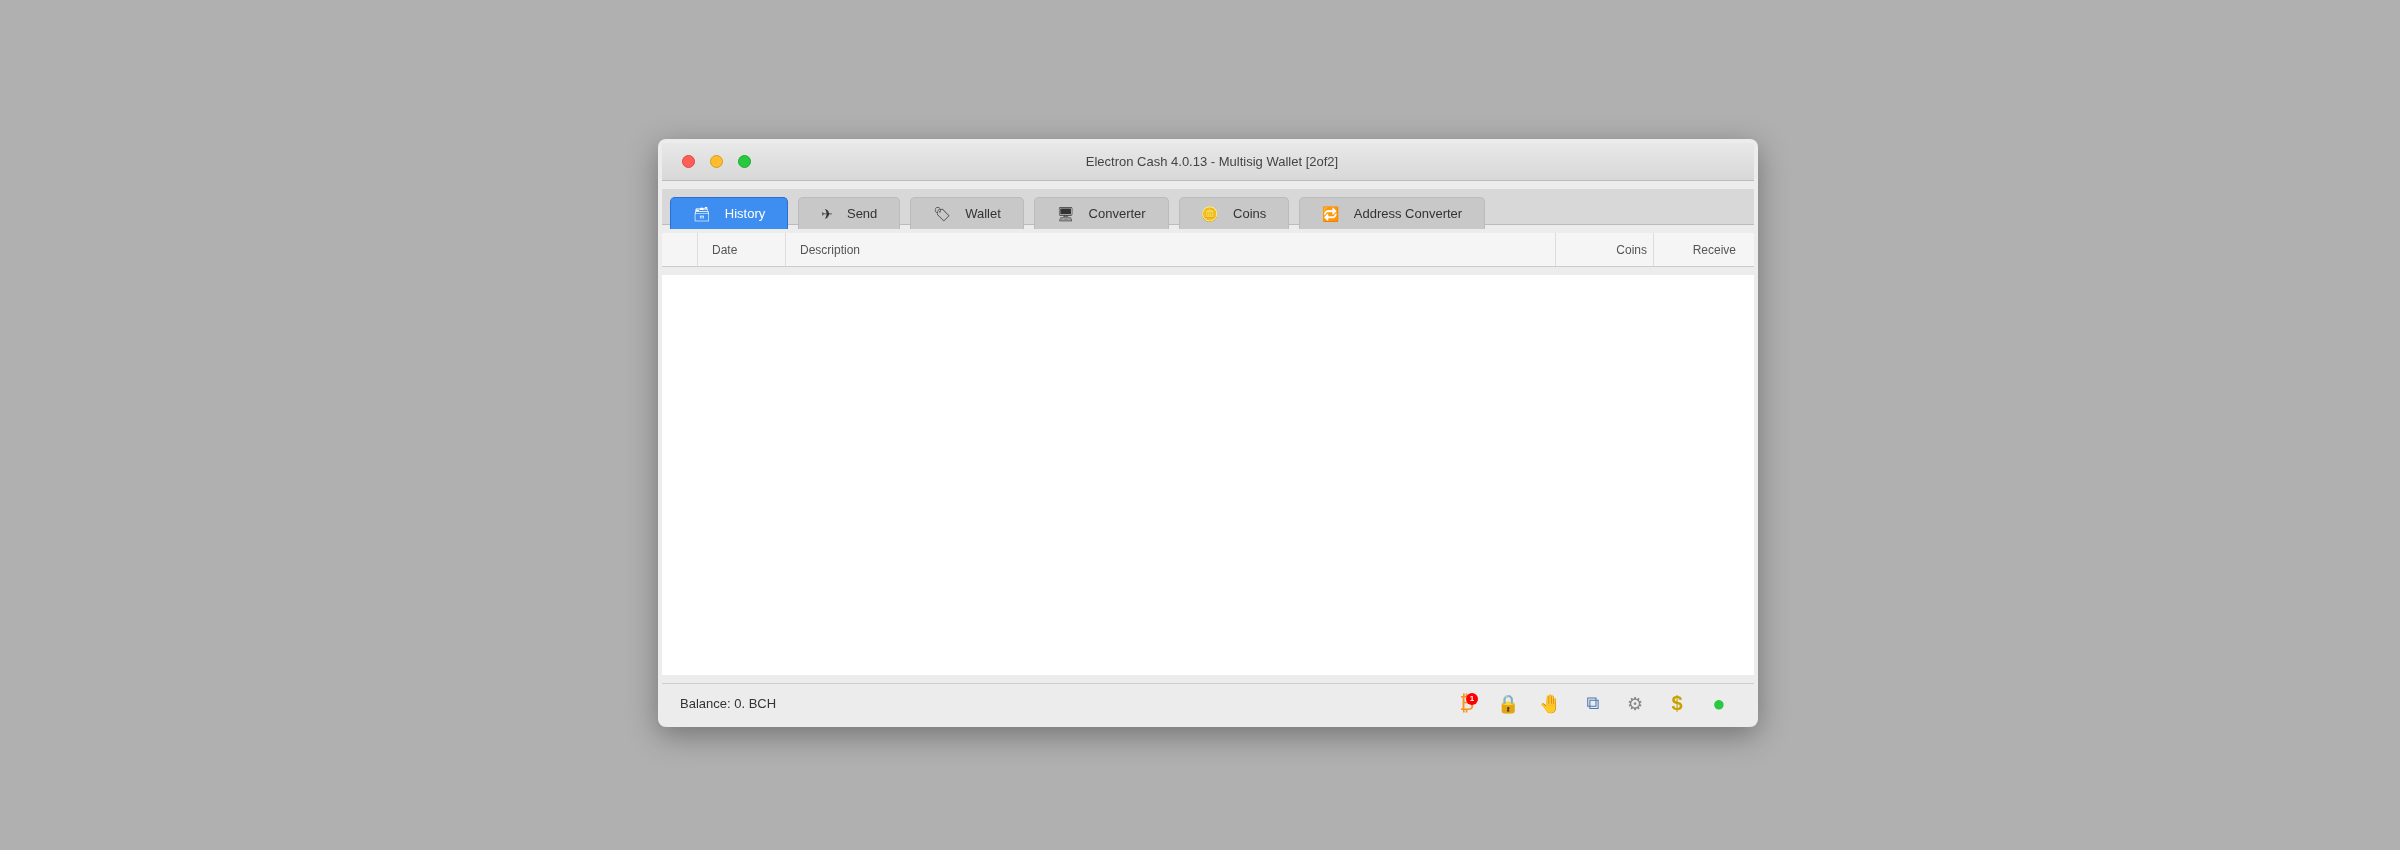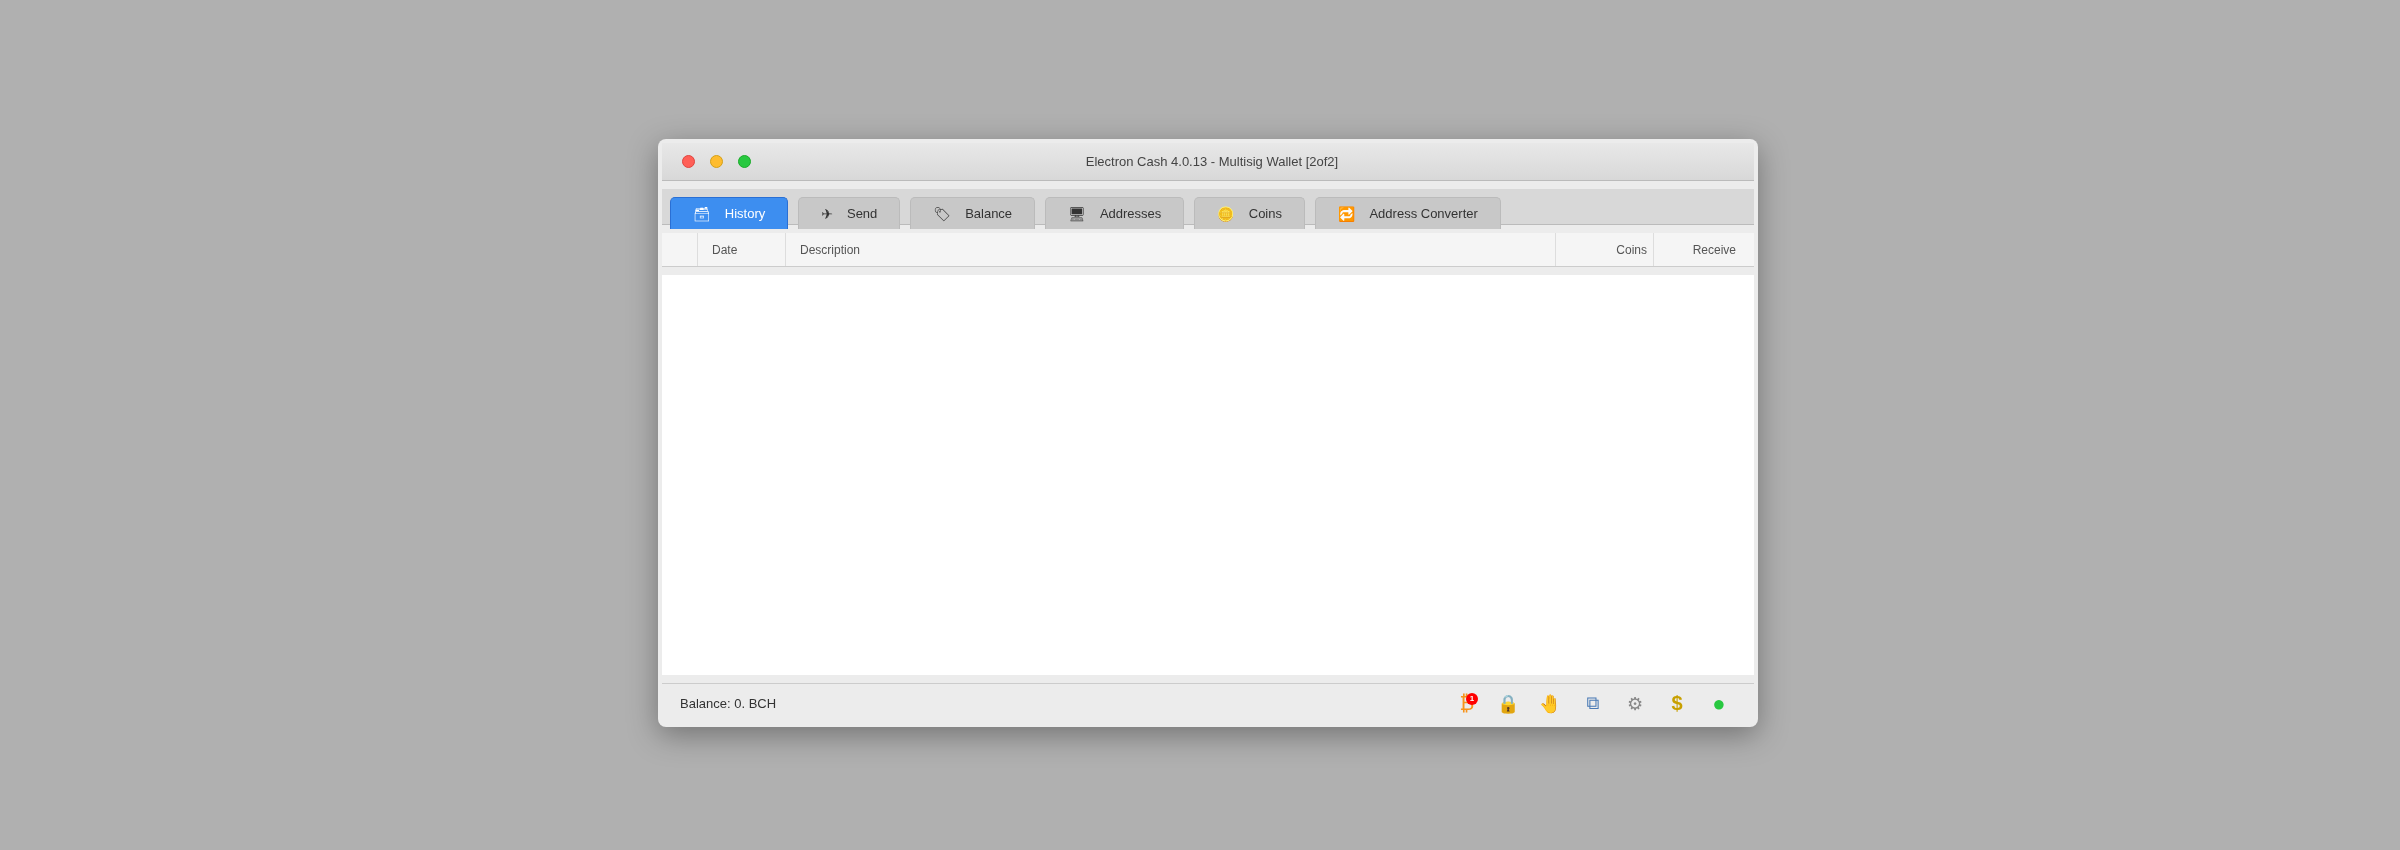--- a/index.html
+++ b/index.html
@@ -202,25 +202,25 @@
     <div class="tab active">
       <span class="tab-icon">🗃</span>
       <span>History</span>
     </div>
     <div class="tab">
       <span class="tab-icon">✈</span>
       <span>Send</span>
     </div>
     <div class="tab">
       <span class="tab-icon">🏷</span>
-      <span>Balance</span>
+      <span>Wallet</span>
     </div>
     <div class="tab">
       <span class="tab-icon">🖥</span>
-      <span>Addresses</span>
+      <span>Converter</span>
     </div>
     <div class="tab">
       <span class="tab-icon">🪙</span>
       <span>Coins</span>
     </div>
     <div class="tab">
       <span class="tab-icon">🔁</span>
       <span>Address Converter</span>
     </div>
   </div>

